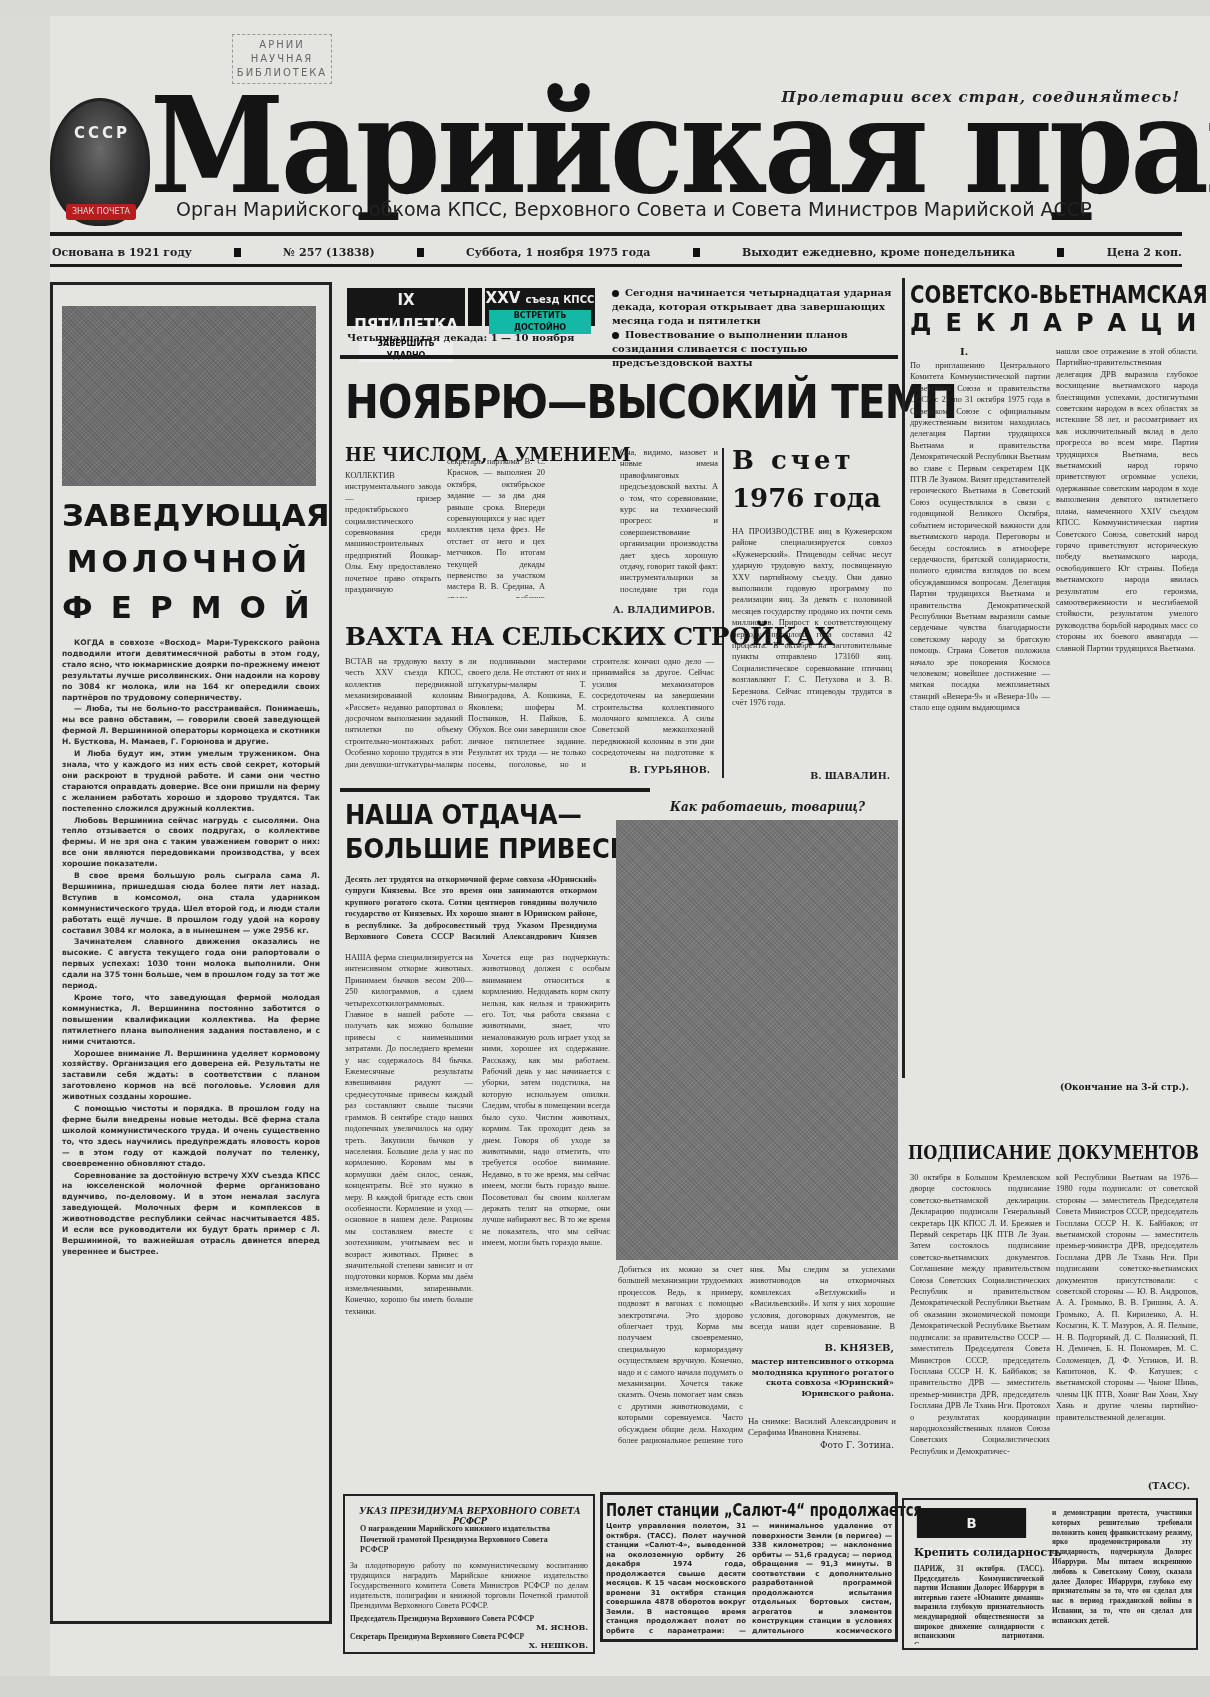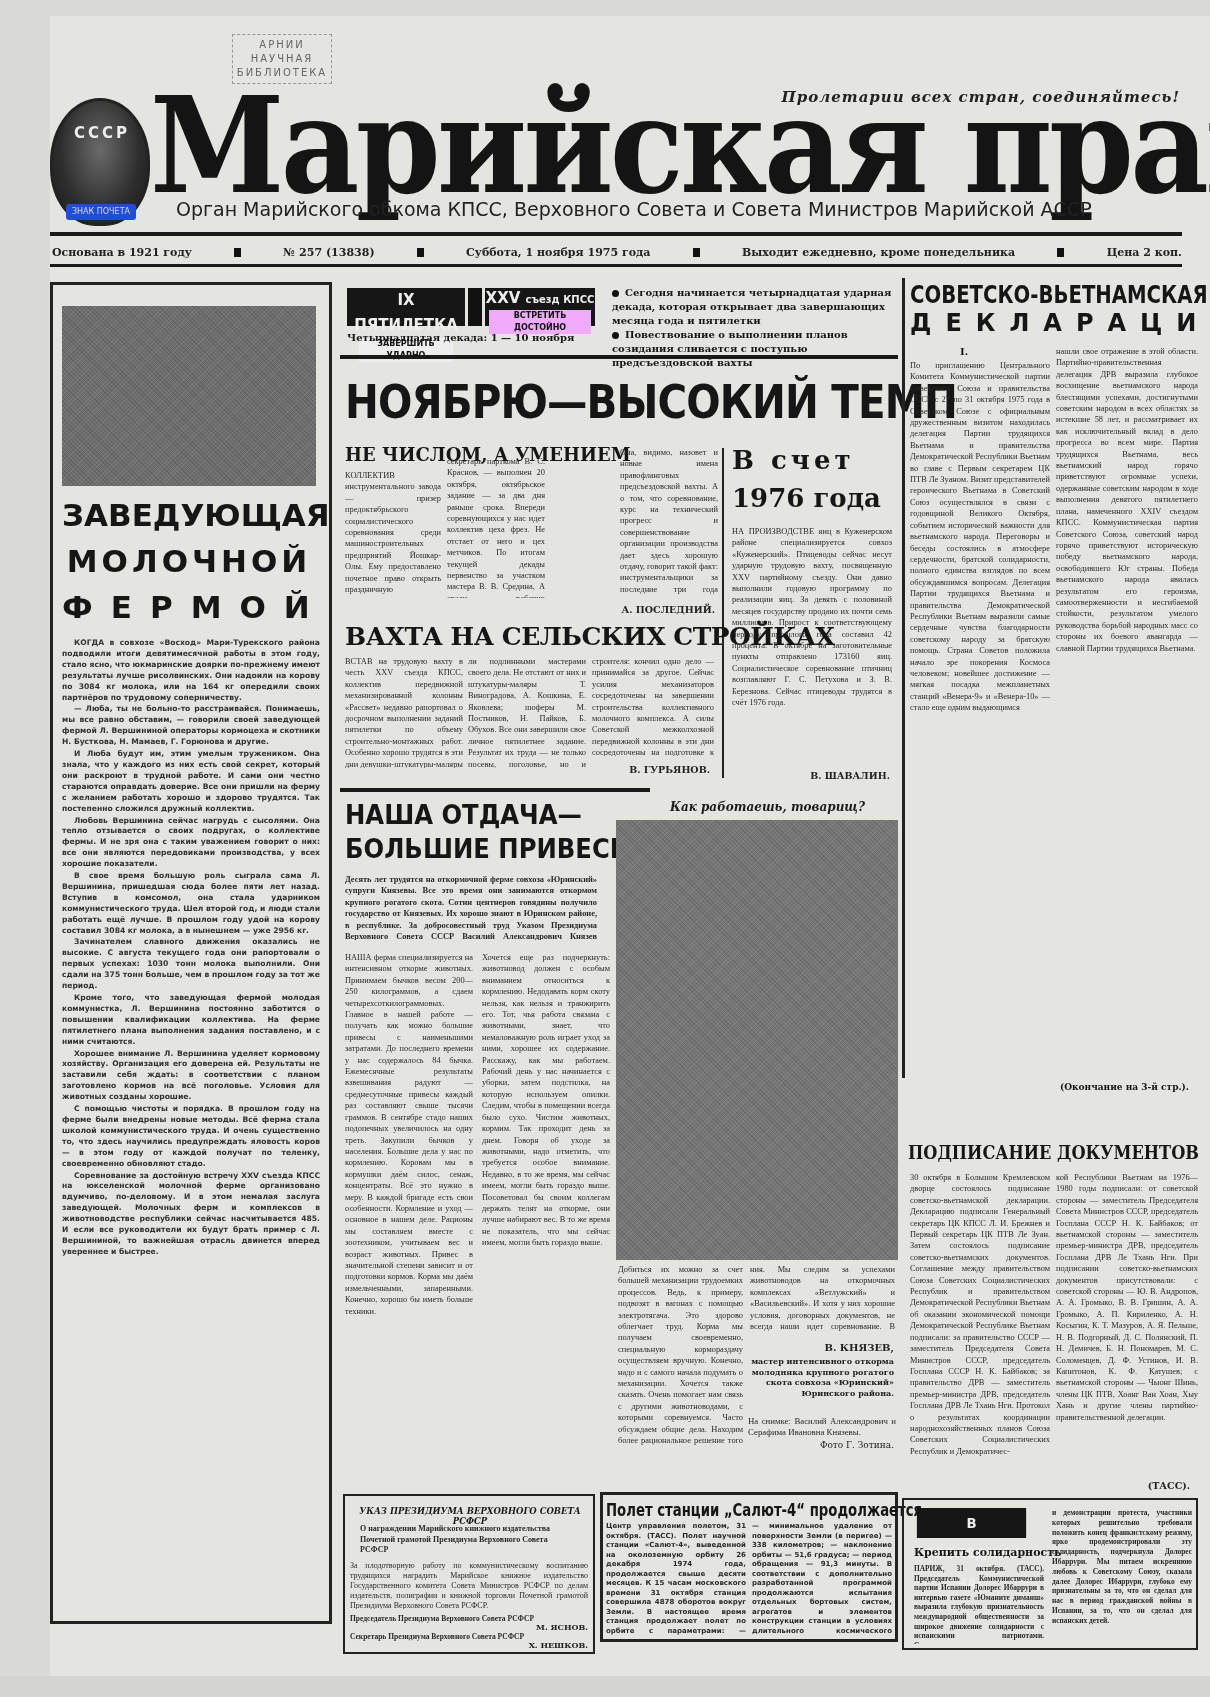--- a/index.html
+++ b/index.html
@@ -5,21 +5,21 @@
   * { box-sizing: border-box; margin: 0; padding: 0; }
   html, body { width: 1210px; height: 1697px; background: #d9d9d6; overflow: hidden; }
   body { position: relative; font-family: "DejaVu Serif", serif; color: #1c1c1c; }
   .page { position: absolute; left: 0; top: 16px; width: 1210px; height: 1697px; background: #e4e4e1; }
   .abs { position: absolute; }
   .sans { font-family: "DejaVu Sans", "Liberation Sans", sans-serif; }
   .txt { font-size: 8.4px; line-height: 11.4px; text-align: justify; color: #2a2a2a; font-family: "Liberation Serif", serif; }
   .txt p { text-indent: 12px; margin-bottom: 1px; }
   .stamp { left: 232px; top: 18px; width: 100px; height: 50px; border: 1px dashed #999; font-family: "DejaVu Sans", sans-serif; font-size: 10px; color: #666; text-align: center; line-height: 14px; padding-top: 3px; letter-spacing: 2px; }
   .badge { left: 50px; top: 82px; width: 100px; height: 128px; border-radius: 50% 50% 45% 45%; background: radial-gradient(ellipse at 50% 40%, #6a6a6a 0%, #2d2d2d 60%, #1a1a1a 100%); border: 3px solid #222; }
-  .badge-ribbon { left: 66px; top: 188px; width: 70px; height: 16px; background: #1d4ed8; color: #ddd; font-size: 8px; font-family: "DejaVu Sans", sans-serif; text-align: center; line-height: 16px; border-radius: 3px; }
+  .badge-ribbon { left: 66px; top: 188px; width: 70px; height: 16px; background: #b91c1c; color: #ddd; font-size: 8px; font-family: "DejaVu Sans", sans-serif; text-align: center; line-height: 16px; border-radius: 3px; }
   .badge-cccp { left: 62px; top: 108px; width: 80px; text-align: center; color: #eee; font-family: "DejaVu Sans", sans-serif; font-weight: bold; font-size: 15px; letter-spacing: 3px; }
   .masthead-title { left: 150px; top: 55px; font-family: "DejaVu Serif", serif; font-weight: 900; font-size: 132px; line-height: 150px; letter-spacing: -4px; color: #141414; transform: scaleX(0.92); transform-origin: left top; white-space: nowrap; }
   .slogan { right: 30px; top: 72px; font-family: "DejaVu Serif", serif; font-style: italic; font-weight: bold; font-size: 15px; color: #222; letter-spacing: 1px; }
   .organ { left: 176px; top: 182px; font-family: "DejaVu Sans", sans-serif; font-size: 19px; color: #222; white-space: nowrap; }
   .rule-thick { background: #1a1a1a; }
   .infobar { left: 52px; top: 226px; width: 1130px; height: 20px; font-family: "DejaVu Serif", serif; font-weight: bold; font-size: 11px; display: flex; justify-content: space-between; align-items: center; color: #222; }
   .sq { display: inline-block; width: 7px; height: 9px; background: #111; }
   .framebox { border: 2px solid #222; }
   .photo { background-color: #6f6f6f; background-image: repeating-linear-gradient(45deg, rgba(0,0,0,0.12) 0 1px, transparent 1px 3px), repeating-linear-gradient(-45deg, rgba(255,255,255,0.08) 0 1px, transparent 1px 3px); }
   .hl { font-family: "DejaVu Sans", sans-serif; font-weight: bold; color: #161616; white-space: nowrap; }
@@ -82,37 +82,37 @@
     <p>Соревнование за достойную встречу XXV съезда КПСС на юкселенской молочной ферме организовано вдумчиво, по-деловому. И в этом немалая заслуга заведующей. Молочных ферм и комплексов в животноводстве республики сейчас насчитывается 485. И если все руководители их будут брать пример с Л. Вершининой, то важнейшая отрасль двинется вперед увереннее и быстрее.</p>
   </div>
 
   <div class="abs blackbox" style="left:347px;top:272px;width:118px;height:38px;">
     <div style="font-size:15px;line-height:25px;">IX ПЯТИЛЕТКА</div>
     <div style="font-size:8px;line-height:12px;background:#eee;color:#111;margin:0 12px;">ЗАВЕРШИТЬ УДАРНО</div>
   </div>
   <div class="abs" style="left:468px;top:272px;width:14px;height:38px;background:#111;"></div>
   <div class="abs blackbox" style="left:485px;top:272px;width:110px;height:38px;">
     <div style="font-size:15px;line-height:20px;"><span>XXV</span> <span style="font-size:10px;">съезд КПСС</span></div>
-    <div style="font-size:8px;line-height:12px;background:#f0abfc;color:#111;margin:0 4px;">ВСТРЕТИТЬ ДОСТОЙНО</div>
+    <div style="font-size:8px;line-height:12px;background:#14b8a6;color:#111;margin:0 4px;">ВСТРЕТИТЬ ДОСТОЙНО</div>
   </div>
   <div class="abs slab" style="left:347px;top:316px;width:248px;font-size:10px;text-align:left;">Четырнадцатая декада: 1 — 10 ноября</div>
 
   <div class="abs slab" style="left:612px;top:270px;width:285px;font-size:10px;line-height:14px;white-space:normal;">
     <div><span class="bullet"></span><span>Сегодня начинается четырнадцатая ударная декада, которая открывает два завершающих месяца года и пятилетки</span></div>
     <div><span class="bullet"></span><span>Повествование о выполнении планов созидания сливается с поступью предсъездовской вахты</span></div>
   </div>
   <div class="abs rule-thick" style="left:340px;top:339px;width:558px;height:4px;"></div>
 
   <div class="abs hl" style="left:345px;top:356px;width:555px;font-size:47px;line-height:60px;letter-spacing:-1px;transform:scaleX(0.86);transform-origin:left top;">НОЯБРЮ—ВЫСОКИЙ ТЕМП</div>
 
   <div class="abs slab" style="left:345px;top:428px;font-size:18px;">НЕ ЧИСЛОМ, А УМЕНИЕМ</div>
   <div class="abs txt" style="left:345px;top:454px;width:96px;height:128px;overflow:hidden;">КОЛЛЕКТИВ инструментального завода — призер предоктябрьского социалистического соревнования среди машиностроительных предприятий Йошкар-Олы. Ему предоставлено почетное право открыть праздничную демонстрацию трудящихся столицы. Как инструментальщики отвечают на эту высокую честь, наиболее достигнутое? — План десяти месяцев, — сообщил нам вчера</div>
   <div class="abs txt" style="left:447px;top:440px;width:98px;height:142px;overflow:hidden;">секретарь парткома В. С. Краснов, — выполнен 20 октября, октябрьское задание — за два дня раньше срока. Впереди соревнующихся у нас идет коллектив цеха фрез. Не отстает от него и цех метчиков. По итогам текущей декады первенство за участком мастера В. В. Средина, А среди рабочих победителями декады стали А. Д. Сабичева, Н. П. Градобоева, А. П. Кузнецова. Сейчас подводятся итоги тринадцатой декады.</div>
   <div class="abs txt" style="left:620px;top:431px;width:98px;height:150px;overflow:hidden;">Она, видимо, назовет и новые имена правофланговых предсъездовской вахты. А о том, что соревнование, курс на технический прогресс и совершенствование организации производства дает здесь хорошую отдачу, говорит такой факт: инструментальщики за последние три года увеличили выпуск продукции на 16 процентов. И это не только без роста, а даже при некотором сокращении численности работников, за счет повышения производительности труда.</div>
-  <div class="abs sig" style="left:600px;top:588px;width:115px;">А. ПОСЛЕДНИЙ.</div>
+  <div class="abs sig" style="left:600px;top:588px;width:115px;">А. ВЛАДИМИРОВ.</div>
 
   <div class="abs vline" style="left:722px;top:432px;height:330px;"></div>
   <div class="abs slab" style="left:732px;top:426px;font-size:26px;line-height:36px;letter-spacing:4px;text-align:right;">В счет</div>
   <div class="abs slab" style="left:732px;top:464px;font-size:26px;line-height:36px;">1976 года</div>
   <div class="abs txt" style="left:732px;top:510px;width:160px;height:232px;overflow:hidden;">НА ПРОИЗВОДСТВЕ яиц в Куженерском районе специализируется совхоз «Куженерский». Птицеводы сейчас несут ударную трудовую вахту, посвященную XXV партийному съезду. Они давно выполнили годовую программу по реализации яиц. За девять с половиной месяцев государству продано их почти семь миллионов. Прирост к соответствующему периоду прошлого года составил 42 процента. В октябре на заготовительные пункты отправлено 173160 яиц. Социалистическое соревнование птичниц возглавляют Г. С. Петухова и З. В. Березнова. Сейчас птицеводы трудятся в счёт 1976 года.</div>
   <div class="abs sig" style="left:770px;top:748px;width:120px;margin-top:6px;">В. ШАВАЛИН.</div>
 
   <div class="abs slab" style="left:345px;top:606px;font-size:25px;letter-spacing:-0.5px;">ВАХТА НА СЕЛЬСКИХ СТРОЙКАХ</div>
   <div class="abs txt" style="left:345px;top:640px;width:118px;height:112px;overflow:hidden;">ВСТАВ на трудовую вахту в честь XXV съезда КПСС, коллектив передвижной механизированной колонны «Рассвет» недавно рапортовал о досрочном выполнении заданий пятилетки по объему строительно-монтажных работ. Особенно хорошо трудятся в эти дни девушки-штукатуры-маляры Д. Лайкова, Н. Пайова, З. Волкова — за годы пятилетки они стали</div>
   <div class="abs txt" style="left:468px;top:640px;width:118px;height:112px;overflow:hidden;">ли подлинными мастерами своего дела. Не отстают от них и штукатуры-маляры Т. Виноградова, А. Кошкина, Е. Яковлева; шоферы М. Постников, Н. Пайков, Б. Обухов. Все они завершили свое личное пятилетнее задание. Результат их труда — не только посевы, поголовье, но и возведение сдача новостроек объектов. Но таковы уж профессия</div>

